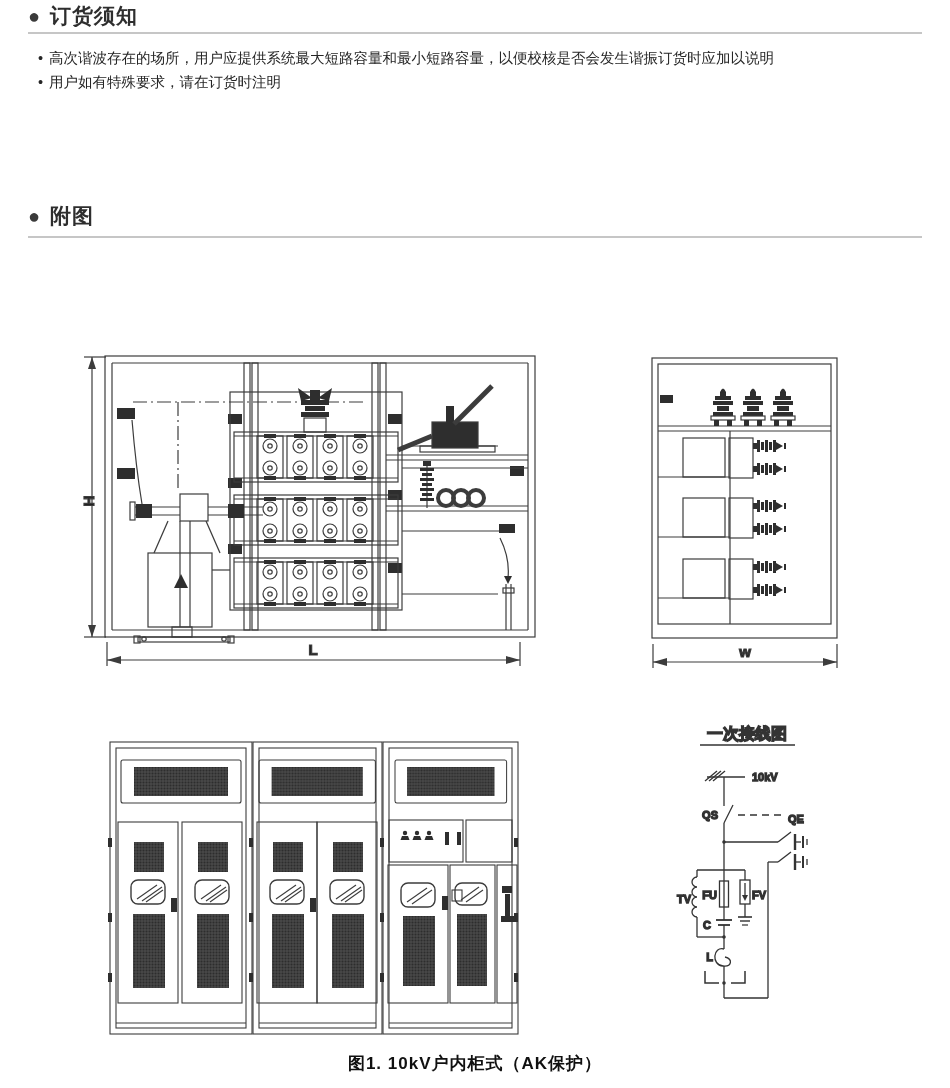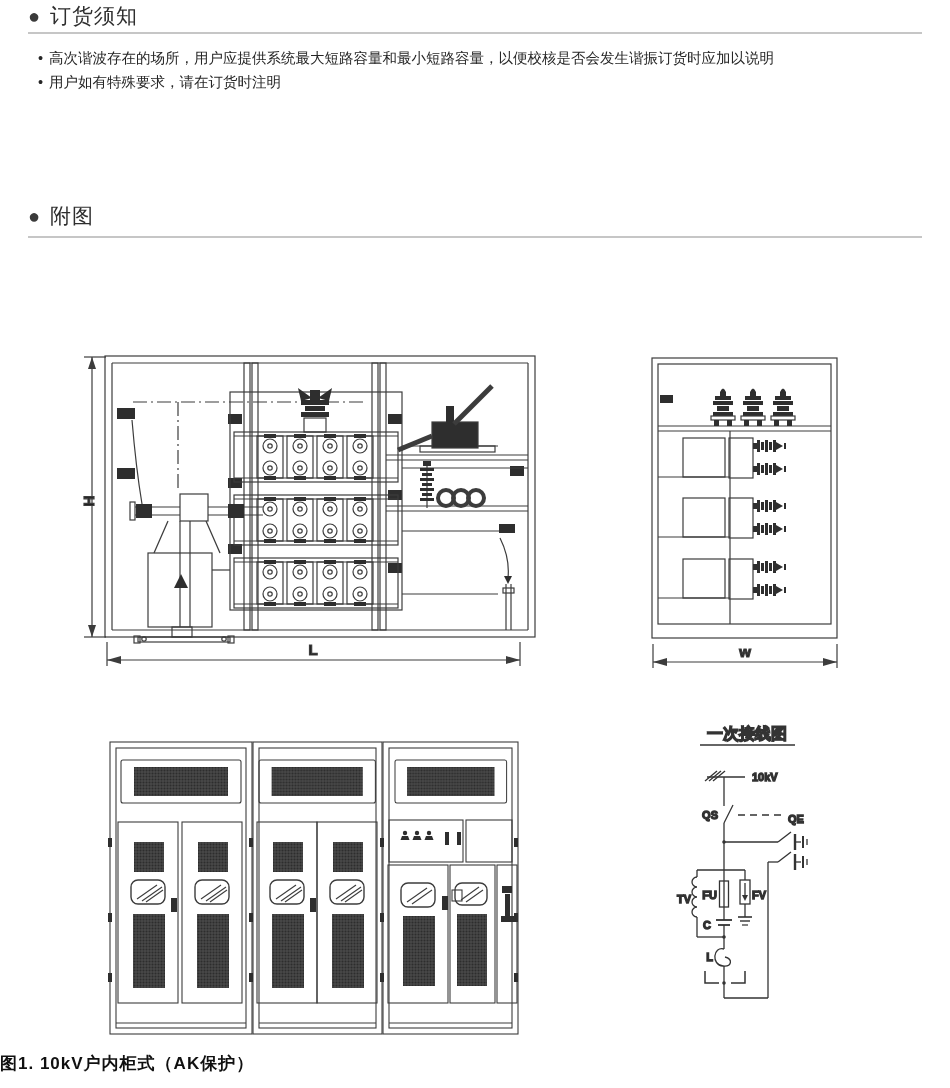--- a/index.html
+++ b/index.html
@@ -1,25 +1,25 @@
 <!DOCTYPE html>
 <html><head>
 <meta charset="utf-8">
 <style>
   html,body{margin:0;padding:0;background:#fff;}
   #page{position:relative;width:950px;height:1088px;background:#ffffff;overflow:hidden;
         font-family:"Liberation Sans","DejaVu Sans",sans-serif;color:#2b2b2b;}
   .section-header{position:absolute;left:28px;display:flex;align-items:center;gap:10px;}
   .section-header .marker{font-size:20px;color:#3a3a3a;line-height:1;}
-  .section-header .title{font-size:21px;font-weight:normal;color:#2e2e2e;letter-spacing:1px;}
+  .section-header .title{font-size:21px;font-weight:bold;color:#2e2e2e;letter-spacing:1px;}
   .rule{position:absolute;left:28px;right:28px;height:2px;background:#c6c6c6;}
   .bullets{position:absolute;left:38px;top:46px;width:890px;list-style:none;margin:0;padding:0;}
   .bullets li{font-size:14.5px;line-height:24px;color:#262626;}
   .bullets .bm{margin-right:6px;}
-  .caption{position:absolute;top:1052px;left:0;width:100%;text-align:left;
+  .caption{position:absolute;top:1052px;left:0;width:100%;text-align:center;
            font-size:17px;font-weight:bold;color:#101010;letter-spacing:1px;}
   svg{position:absolute;overflow:visible;}
   svg *{vector-effect:none;}
   svg text{font-family:"Liberation Sans","DejaVu Sans",sans-serif;fill:#222;}
   .dim-label{font-size:15px;font-weight:bold;}
   .circ-label{font-size:11px;font-weight:bold;}
   .wiring-title{font-size:16px;font-weight:bold;}
 </style>
 </head>
 <body>

